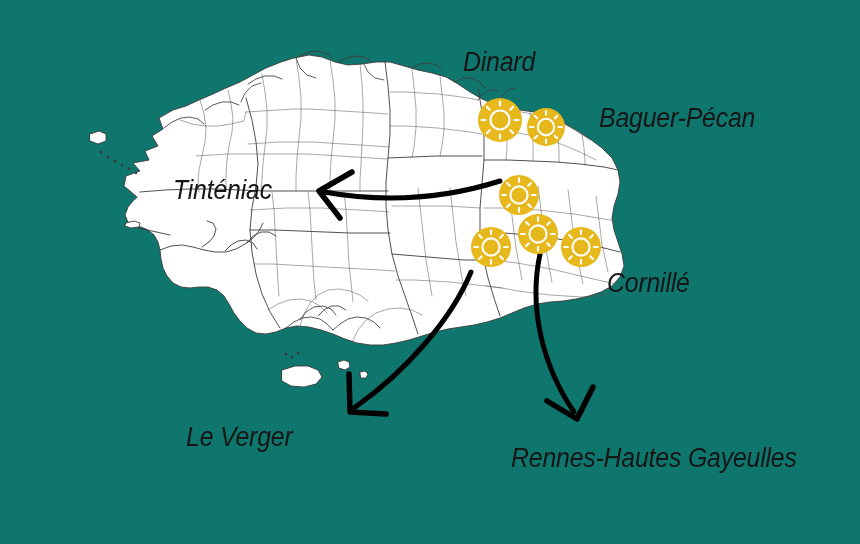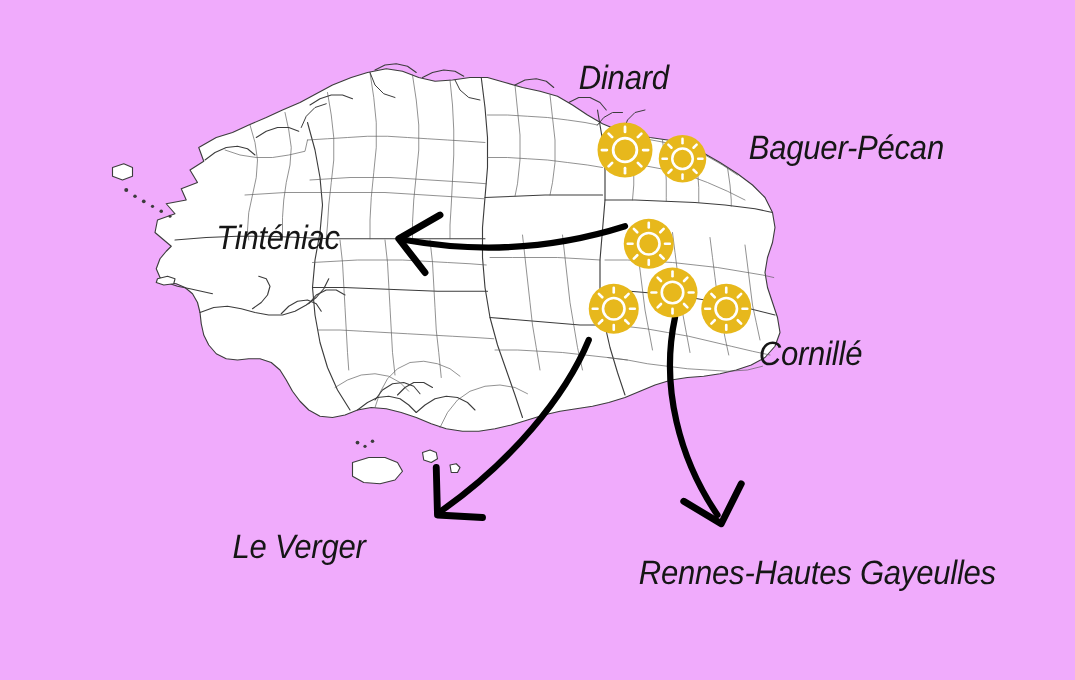--- a/index.html
+++ b/index.html
@@ -7,21 +7,21 @@
     padding: 0;
     background: #ffffff;
   }
   body {
     font-family: "Liberation Sans", sans-serif;
   }
   #stage {
     position: relative;
     width: 860px;
     height: 544px;
-    background: #f0abfc;
+    background: #0f766e;
     overflow: hidden;
   }
   #map-svg, #overlay-svg {
     position: absolute;
     left: 0;
     top: 0;
     width: 860px;
     height: 544px;
   }
   .place-label {

